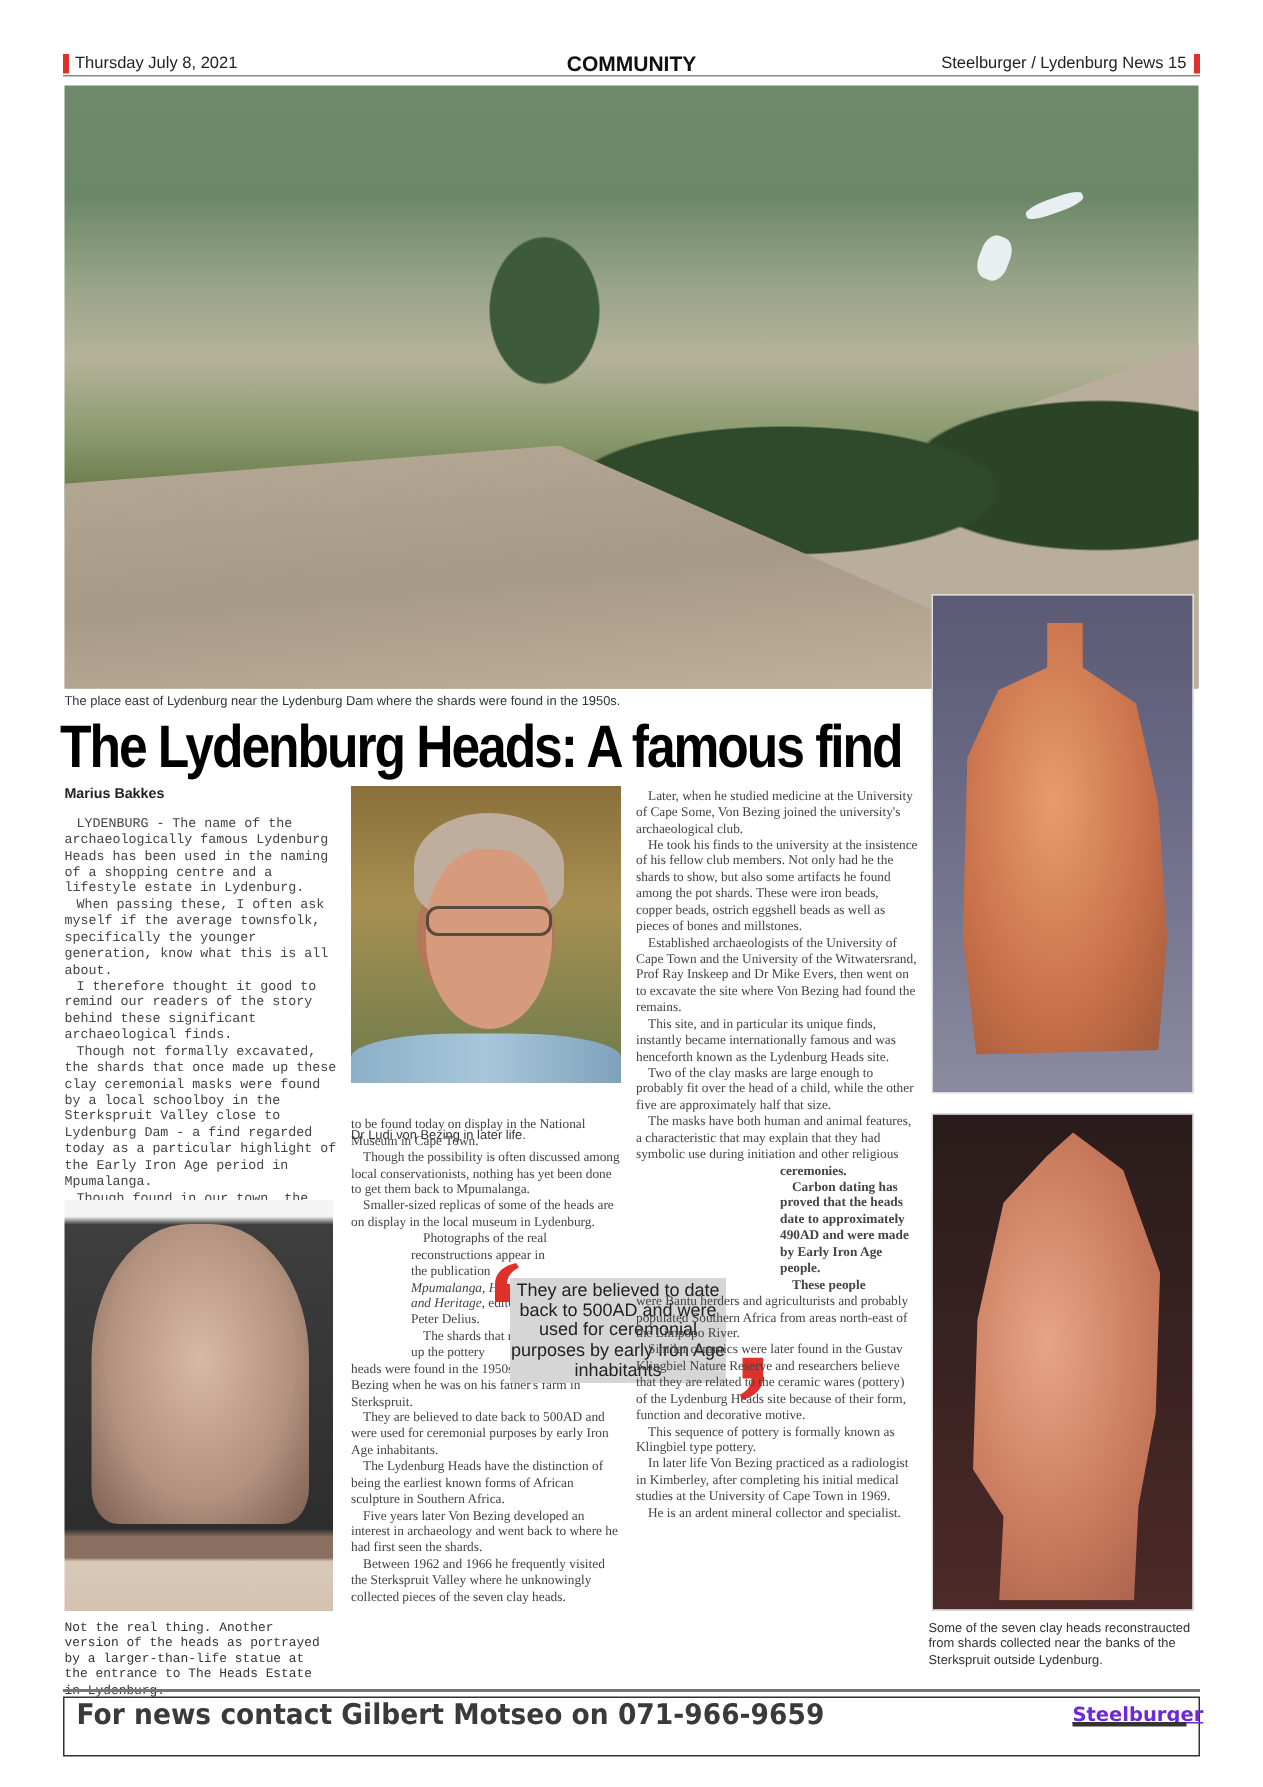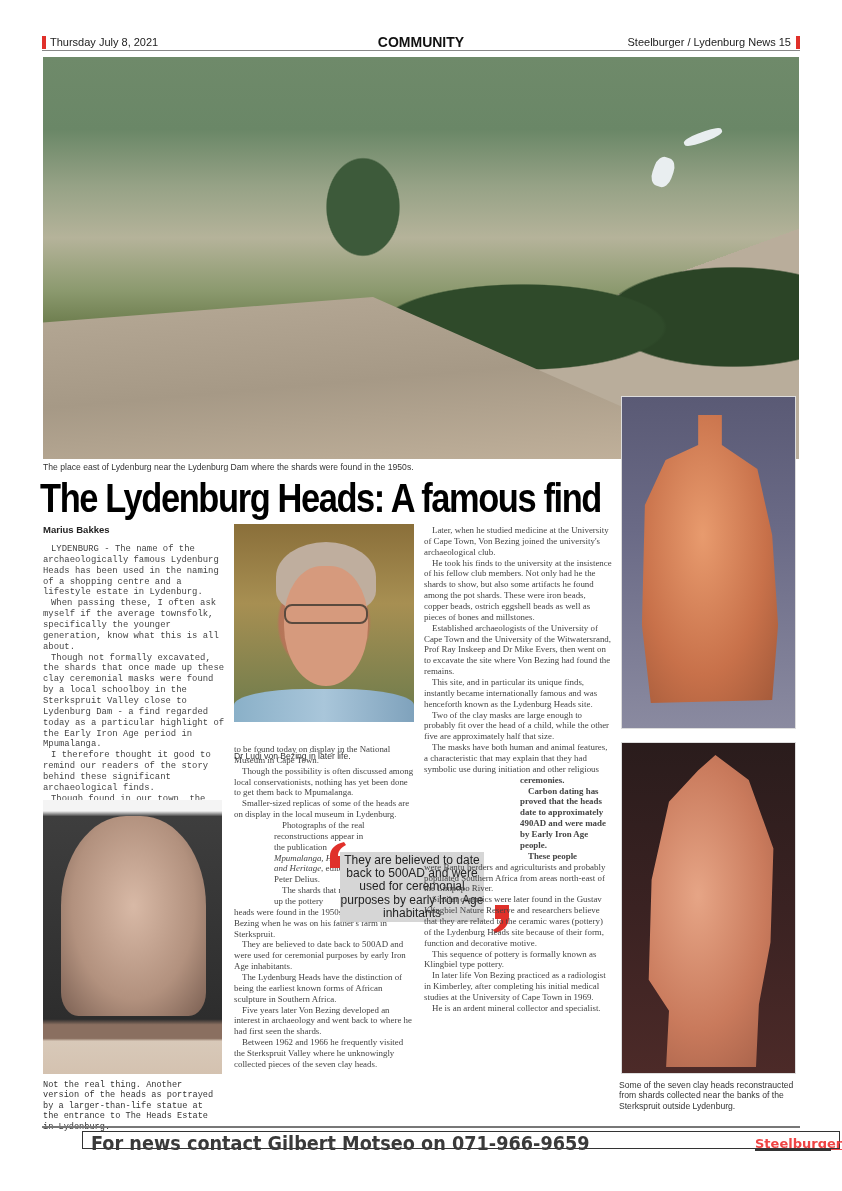--- a/index.html
+++ b/index.html
@@ -74,24 +74,24 @@
   .nar { width: 92px; margin-left: 40px; }
   .indent-block { margin-left: 96px; font-weight: bold; }
 
   
   .pull { position: absolute; left: 340px; top: 852px; width: 144px; height: 70px; background: #d6d6d6; font: 12px/1.1 "Liberation Sans", sans-serif; color: #222; text-align: center; padding-top: 2px; }
   .q-open { position: absolute; left: 330px; top: 842px; width: 16px; height: 26px; }
   .q-close { position: absolute; left: 493px; top: 905px; width: 16px; height: 28px; }
 
   
   .foot-line { position: absolute; left: 42px; top: 1126px; width: 758px; height: 2px; background: #777; }
-  .footer { position: absolute; left: 42px; top: 1131px; width: 758px; height: 18px; border: 1px solid #333; margin-left: 40px; }
+  .footer { position: absolute; left: 42px; top: 1131px; width: 758px; height: 40px; border: 1px solid #333; }
   .footer .contact { position: absolute; left: 8px; top: 0px; font: bold 19px/22px "DejaVu Sans", sans-serif; color: #3a3a3a; white-space: nowrap; transform: scaleX(0.93); transform-origin: left center; }
   .footer .logo { position: absolute; right: 8px; top: 2px; width: 76px; height: 18px; }
-  .footer .logo .name { font: bold 13px/13px "DejaVu Sans", sans-serif; color: #ef4444; text-decoration: underline; }
+  .footer .logo .name { font: bold 13px/13px "DejaVu Sans", sans-serif; color: #6d28d9; text-decoration: underline; }
   .footer .logo .strip { position: absolute; left: 0; top: 14px; width: 76px; height: 3px; background: #333; }
 </style>
 </head>
 <body>
 
 <div class="hdr">
   <div class="bar-l"></div>
   <span class="date">Thursday July 8, 2021</span>
   <div class="section">COMMUNITY</div>
   <span class="pub">Steelburger / Lydenburg News 15</span>
@@ -104,22 +104,22 @@
   <div class="road"></div>
 </div>
 <div class="caption cap-landscape">The place east of Lydenburg near the Lydenburg Dam where the shards were found in the 1950s.</div>
 
 <h1 class="headline">The Lydenburg Heads: A famous find</h1>
 <div class="byline">Marius Bakkes</div>
 
 <div class="col c1">
   <p>LYDENBURG - The name of the archaeologically famous Lydenburg Heads has been used in the naming of a shopping centre and a lifestyle estate in Lydenburg.</p>
   <p>When passing these, I often ask myself if the average townsfolk, specifically the younger generation, know what this is all about.</p>
+  <p>I therefore thought it good to remind our readers of the story behind these significant archaeological finds.</p>
   <p>Though not formally excavated, the shards that once made up these clay ceremonial masks were found by a local schoolboy in the Sterkspruit Valley close to Lydenburg Dam - a find regarded today as a particular highlight of the Early Iron Age period in Mpumalanga.</p>
-  <p>I therefore thought it good to remind our readers of the story behind these significant archaeological finds.</p>
   <p>Though found in our town, the now reconstructed heads, ceremonial headdresses of baked clay, are ironically</p>
 </div>
 
 <div class="photo statue">
   <div class="face"></div>
 </div>
 <div class="caption cap-statue">Not the real thing. Another version of the heads as portrayed by a larger-than-life statue at the entrance to The Heads Estate in Lydenburg.</div>
 
 <div class="photo portrait">
   <div class="shirt"></div>
@@ -144,21 +144,21 @@
 
 <svg class="q-open" viewBox="0 0 16 26">
     <path d="M14 0 L16 3 C10 6 8 10 8 14 L14 14 L14 26 L0 26 L0 14 C0 7 5 2 14 0 Z" fill="#e0302a"></path>
   </svg>
 <div class="pull">They are believed to date back to 500AD and were used for ceremonial purposes by early Iron Age inhabitants</div>
 <svg class="q-close" viewBox="0 0 16 28">
     <path d="M2 0 L16 0 L16 12 C16 20 11 26 2 28 L0 25 C6 22 8 18 8 14 L2 14 Z" fill="#e0302a"></path>
   </svg>
 
 <div class="col c3">
-  <p>Later, when he studied medicine at the University of Cape Town, Von Bezing joined the university's archaeological club.</p>
+  <p>Later, when he studied medicine at the University of Cape Some, Von Bezing joined the university's archaeological club.</p>
   <p>He took his finds to the university at the insistence of his fellow club members. Not only had he the shards to show, but also some artifacts he found among the pot shards. These were iron beads, copper beads, ostrich eggshell beads as well as pieces of bones and millstones.</p>
   <p>Established archaeologists of the University of Cape Town and the University of the Witwatersrand, Prof Ray Inskeep and Dr Mike Evers, then went on to excavate the site where Von Bezing had found the remains.</p>
   <p>This site, and in particular its unique finds, instantly became internationally famous and was henceforth known as the Lydenburg Heads site.</p>
   <p>Two of the clay masks are large enough to probably fit over the head of a child, while the other five are approximately half that size.</p>
   <p>The masks have both human and animal features, a characteristic that may explain that they had symbolic use during initiation and other religious</p>
   <p class="indent-block" style="text-indent:0">ceremonies.</p>
   <p class="indent-block">Carbon dating has proved that the heads date to approximately 490AD and were made by Early Iron Age people.</p>
   <p class="indent-block">These people</p>
   <p style="text-indent:0">were Bantu herders and agriculturists and probably populated Southern Africa from areas north-east of the Limpopo River.</p>
   <p>Similar ceramics were later found in the Gustav Klingbiel Nature Reserve and researchers believe that they are related to the ceramic wares (pottery) of the Lydenburg Heads site because of their form, function and decorative motive.</p>

